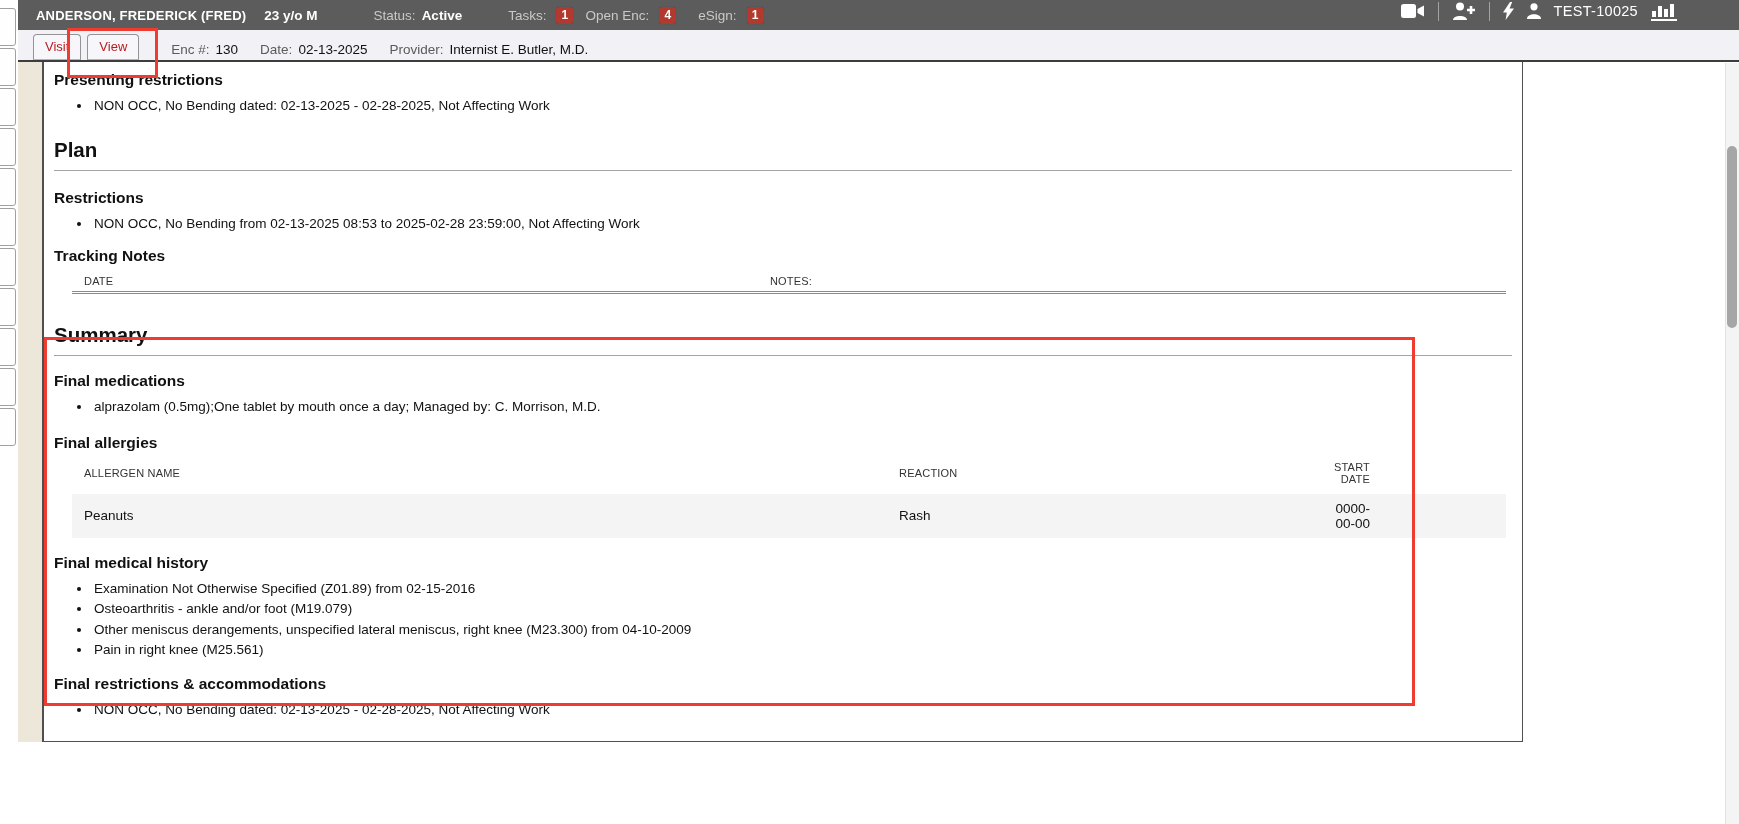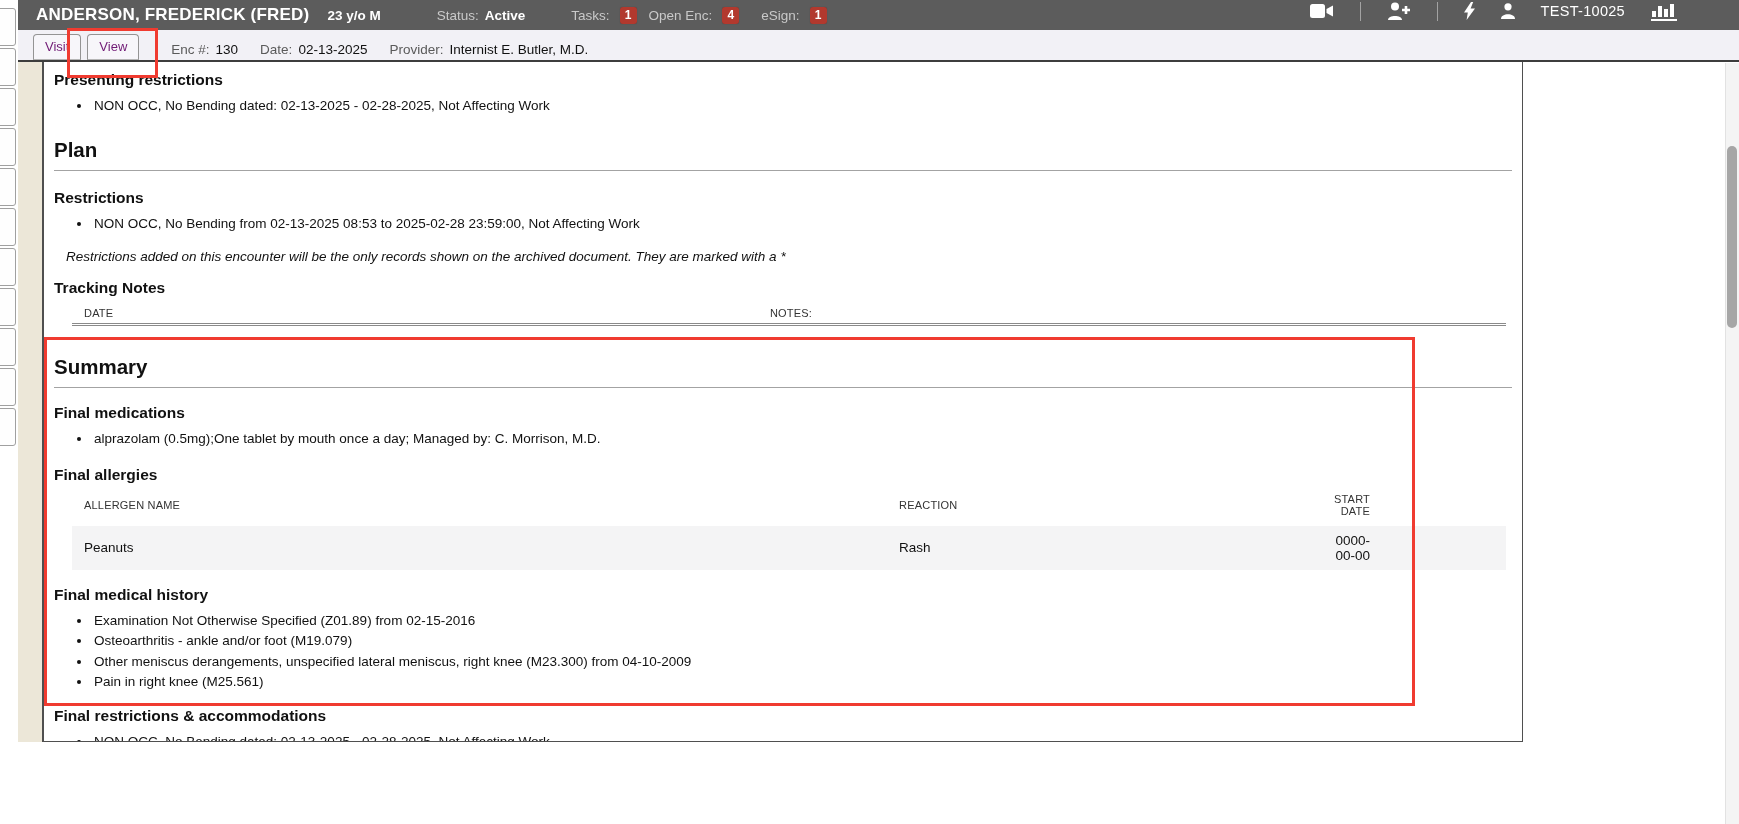--- a/index.html
+++ b/index.html
@@ -2,42 +2,42 @@
 <html><head>
 <meta charset="utf-8">
 <style>
   html,body{margin:0;padding:0;background:#fff;}
   .page{position:relative;width:1739px;height:824px;background:#fff;overflow:hidden;
         font-family:"Liberation Sans",sans-serif;color:#111;}
 
   
   .top-bar{position:absolute;left:14px;right:0;top:0;height:30px;background:#5c5c5c;
            display:flex;align-items:center;padding-left:22px;font-size:13.5px;color:#fff;box-sizing:border-box;}
-  .tb-name{font-weight:700;font-size:17px;letter-spacing:.2px;}
+  .tb-name{font-weight:700;font-size:13px;letter-spacing:.2px;}
   .tb-age{font-weight:700;margin-left:18px;}
   .tb-label{color:#c9c9c9;}
   .tb-val{color:#fff;font-weight:700;margin-left:6px;}
   .ml-status{margin-left:56px;}
   .ml-tasks{margin-left:46px;text-align:center;}
   .ml-enc{margin-left:12px;}
   .ml-esign{margin-left:22px;}
   .badge{display:inline-block;min-width:11px;height:17px;line-height:17px;margin-left:10px;
          background:#b2392e;color:#fff;font-weight:700;font-size:12px;text-align:center;
          border-radius:3px;padding:0 3px;box-shadow:0 0 1px #00000055;}
-  .tb-right{position:absolute;right:62px;top:0;height:22px;display:flex;align-items:center;gap:26px;}
+  .tb-right{position:absolute;right:62px;top:0;height:22px;display:flex;align-items:center;gap:13px;}
   .icon-btn{display:flex;align-items:center;cursor:pointer;}
   .divider{width:1px;height:19px;background:#a3a3a3;}
   .tb-id{font-size:14.5px;letter-spacing:.3px;}
 
   
   .tab-bar{position:absolute;left:14px;right:0;top:30px;height:32px;background:#f2f1f6;
            border-bottom:2px solid #3d3d3d;box-sizing:border-box;display:flex;align-items:flex-end;
            padding-left:19px;}
   .tab{height:26px;box-sizing:border-box;border:1px solid #949494;border-bottom-color:#b5b5b5;
-       border-radius:4px 4px 0 0;background:#f7f6fa;color:#701a75;font-size:13px;
+       border-radius:4px 4px 0 0;background:#f7f6fa;color:#b91c1c;font-size:13px;
        padding:4px 11px 5px;margin-right:6px;font-family:inherit;cursor:pointer;}
   .tab-info{display:flex;align-items:center;height:22px;margin-left:26px;font-size:13.5px;}
   .ti-label{color:#5a5a5a;}
   .ti-val{color:#111;margin-left:6px;}
   .ti-gap{margin-left:22px;}
 
   
   .left-rail{position:absolute;left:0;top:0;width:18px;height:824px;background:#fff;z-index:3;}
   .stub{position:absolute;left:-8px;width:24px;height:38px;background:#fefefe;
         border:1px solid #a0a0a0;border-radius:3px;box-sizing:border-box;}
@@ -171,21 +171,20 @@
         <li>NON OCC, No Bending dated: 02-13-2025 - 02-28-2025, Not Affecting Work</li>
       </ul>
 
     <h2>Plan</h2>
 
     <h3 class="mt17">Restrictions</h3>
     <ul class="blist">
         <li>NON OCC, No Bending from 02-13-2025 08:53 to 2025-02-28 23:59:00, Not Affecting Work</li>
       </ul>
 
-    <p class="note">Restrictions added on this encounter will be the only records shown on the archived document. They are marked with a *</p>
 
     <h3 class="mt12">Tracking Notes</h3>
     <table class="tbl tn-tbl">
       <thead>
         <tr>
           <th class="c1">DATE</th>
           <th class="c2">NOTES:</th>
         </tr>
       </thead>
       <tbody></tbody>

